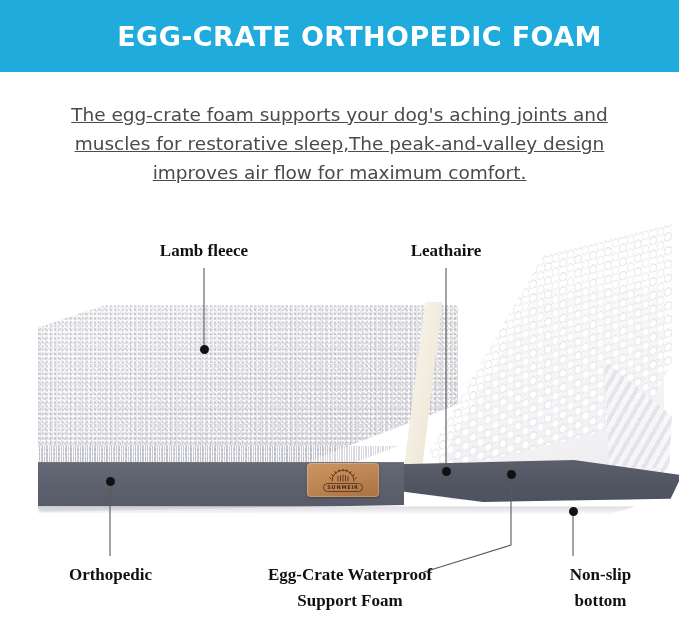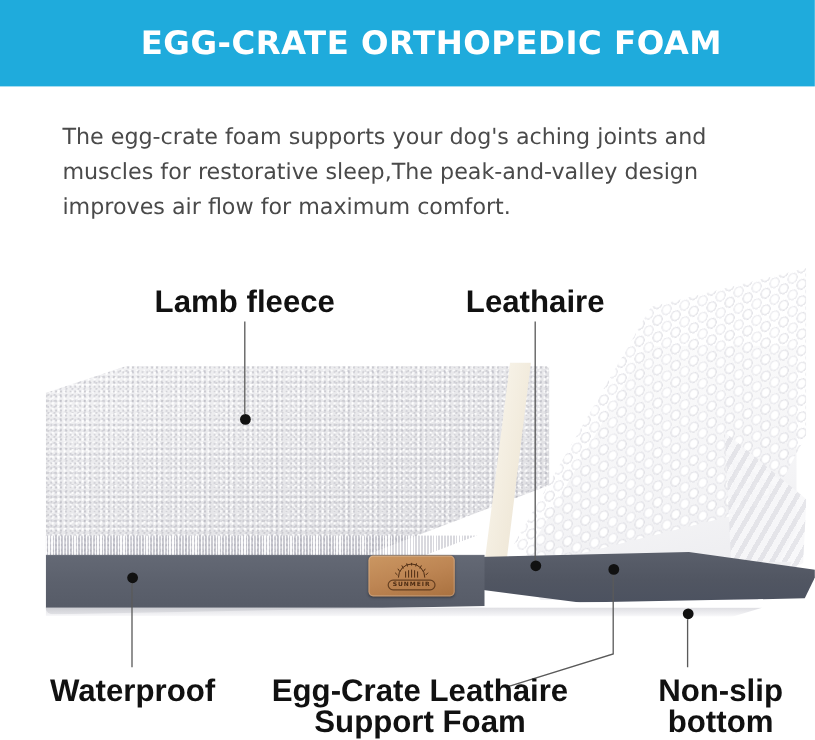--- a/index.html
+++ b/index.html
@@ -36,25 +36,26 @@
     font-family: "DejaVu Sans", sans-serif;
     white-space: nowrap;
   }
 
   
   #intro-paragraph {
     position: absolute;
     left: 52px;
     top: 100px;
     width: 575px;
-    text-align: left;
+    text-align: center;
     color: #4A4A4A;
     font-size: 18.5px;
     line-height: 29px;
     font-family: "DejaVu Sans", sans-serif;
+    text-decoration: underline;
   }
 
   
   #illustration {
     position: absolute;
     left: 0; top: 210px;
     width: 679px;
     height: 330px;
   }
 
@@ -227,22 +228,22 @@
     border-radius: 6px;
     padding: .5px 3px;
     line-height: 6px;
   }
 
   
   .callout-label {
     position: absolute;
     color: #111111;
     font-weight: bold;
-    font-size: 26px;
-    font-family: Liberation Sans, sans-serif;
+    font-size: 17px;
+    font-family: Liberation Serif, serif;
     text-align: center;
     line-height: 26px;
     white-space: pre-line;
   }
   .leader-dot {
     position: absolute;
     width: 9px;
     height: 9px;
     border-radius: 50%;
     background: #111111;
@@ -308,19 +309,19 @@
 <div class="leader-dot" style="left:200px; top:345px;"></div>
 <div class="leader-dot" style="left:442px; top:467px;"></div>
 <div class="leader-dot" style="left:106px; top:477px;"></div>
 <div class="leader-dot" style="left:507px; top:470px;"></div>
 <div class="leader-dot" style="left:569px; top:507px;"></div>
 
 <div class="callout-label" style="left:109px; top:238px; width:190px;">Lamb fleece</div>
 
 <div class="callout-label" style="left:366px; top:238px; width:160px;">Leathaire</div>
 
-<div class="callout-label" style="left:28px; top:562px; width:165px;">Waterproof</div>
-
-<div class="callout-label" style="left:205px; top:562px; width:290px;">Egg-Crate Leathaire
+<div class="callout-label" style="left:28px; top:562px; width:165px;">Orthopedic</div>
+
+<div class="callout-label" style="left:205px; top:562px; width:290px;">Egg-Crate Waterproof
 Support Foam</div>
 
 <div class="callout-label" style="left:528px; top:562px; width:145px;">Non-slip
 bottom</div>
 
 </body></html>

